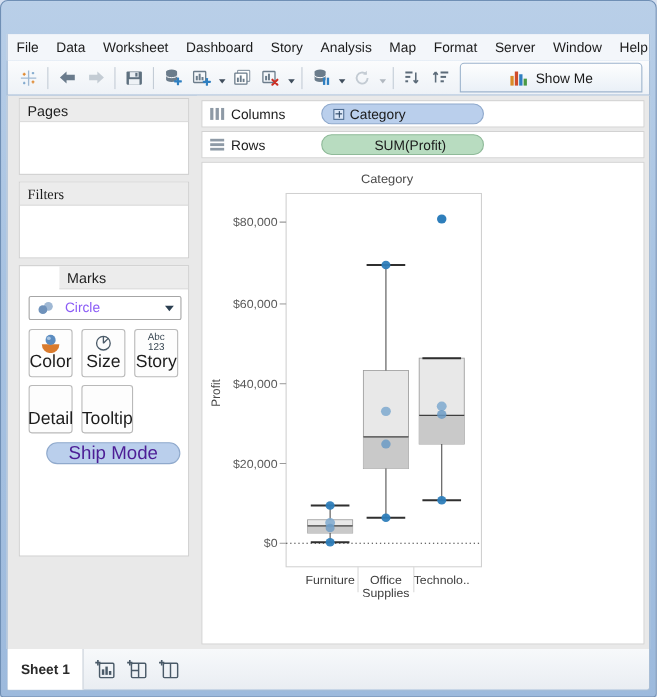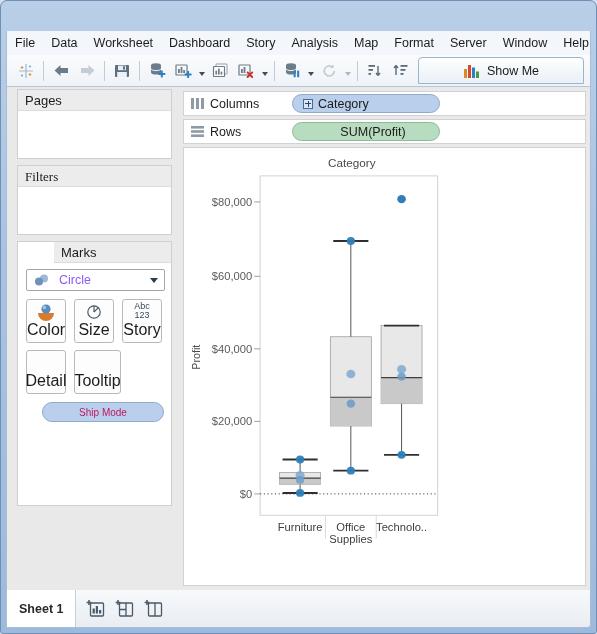--- a/index.html
+++ b/index.html
@@ -143,21 +143,21 @@
   #mb-color  { left:8px;  top:57px; }
   #mb-size   { left:56px; top:57px;justify-content:center; }
   #mb-label  { left:104px;top:57px; }
   #mb-detail { left:8px;  top:108px; }
   #mb-tooltip{ left:56px; top:108px; width:47px; }
   #pill-shipmode {
     position:absolute; left:24px; top:160px; width:122px; height:20px;
     background:#bacfec; border:1px solid #8fa9cc; border-radius:10px;
     display:flex; align-items:center; justify-content:center; cursor:default;
   }
-  #pill-shipmode span { font-size:10px; color:#be185d; }
+  #pill-shipmode span { font-size:17px; color:#4c1d95; }
 
   
   #sheet-area {
     position:absolute; left:172px; top:0; right:0; bottom:0;
     background:#e9e9e9;
   }
   .shelf {
     position:absolute; left:4px; right:4px; height:25px;
     background:#fff; border:1px solid #d2d2d2;
     display:flex; align-items:center;

